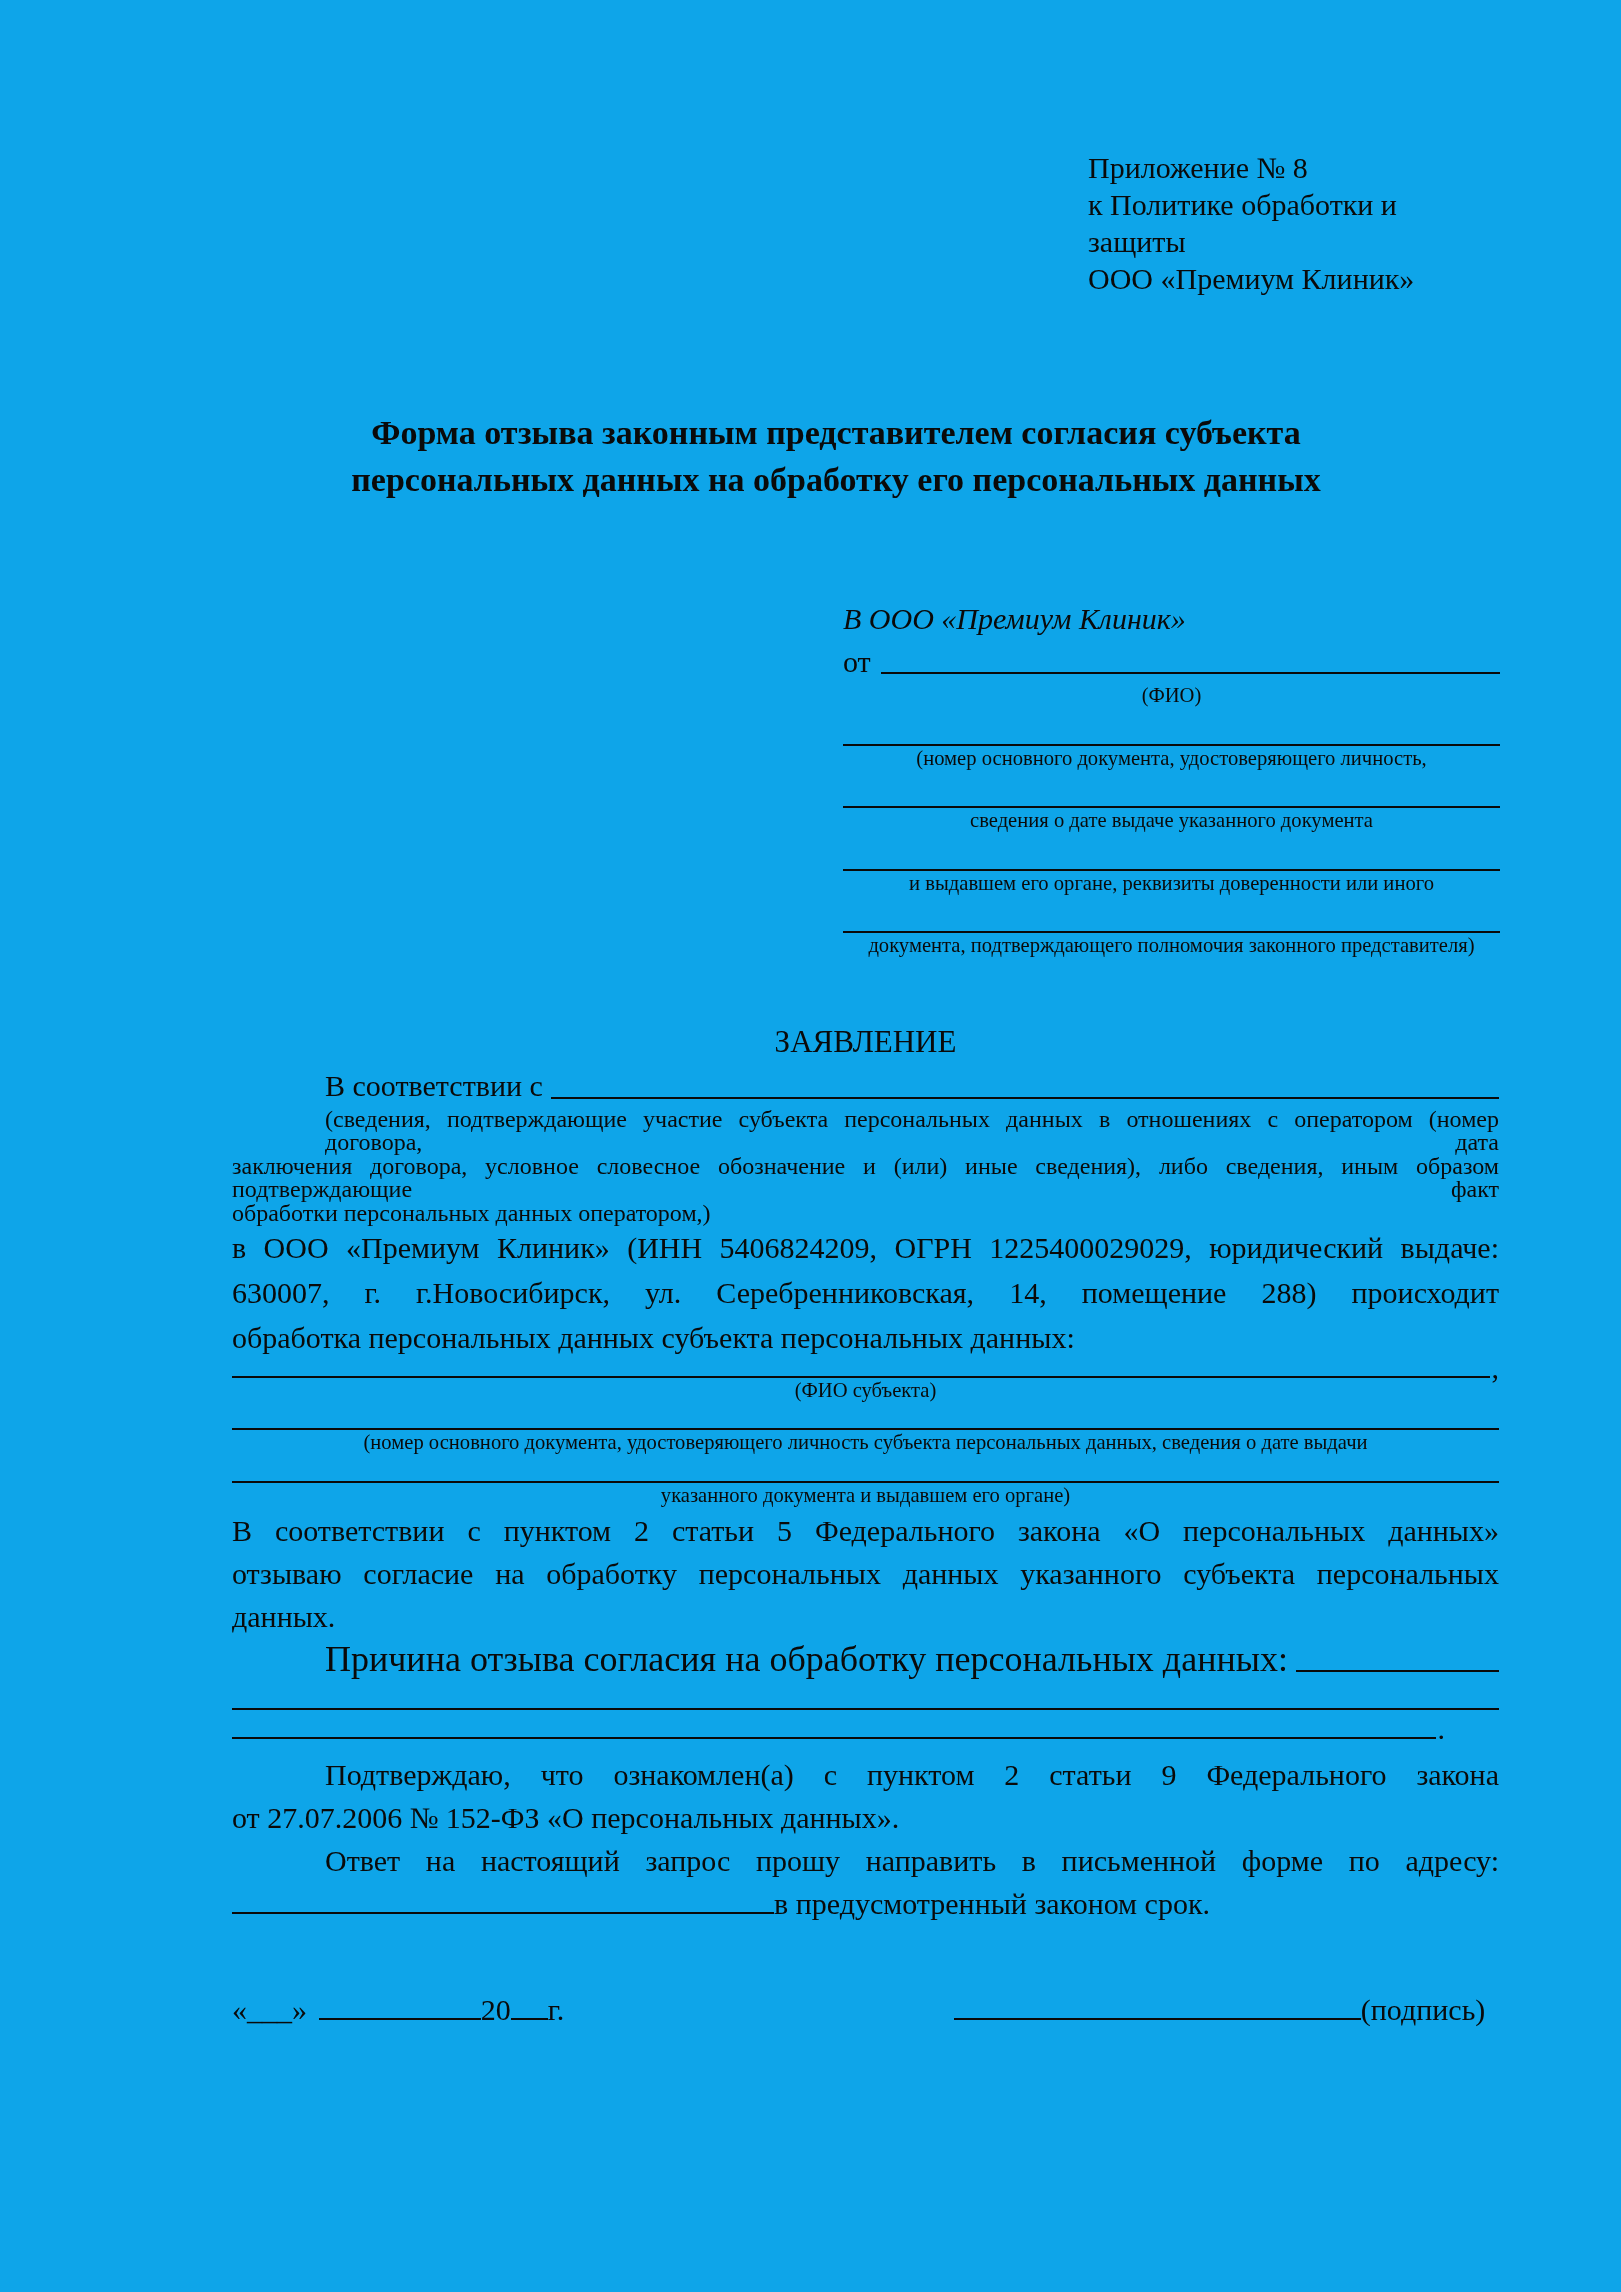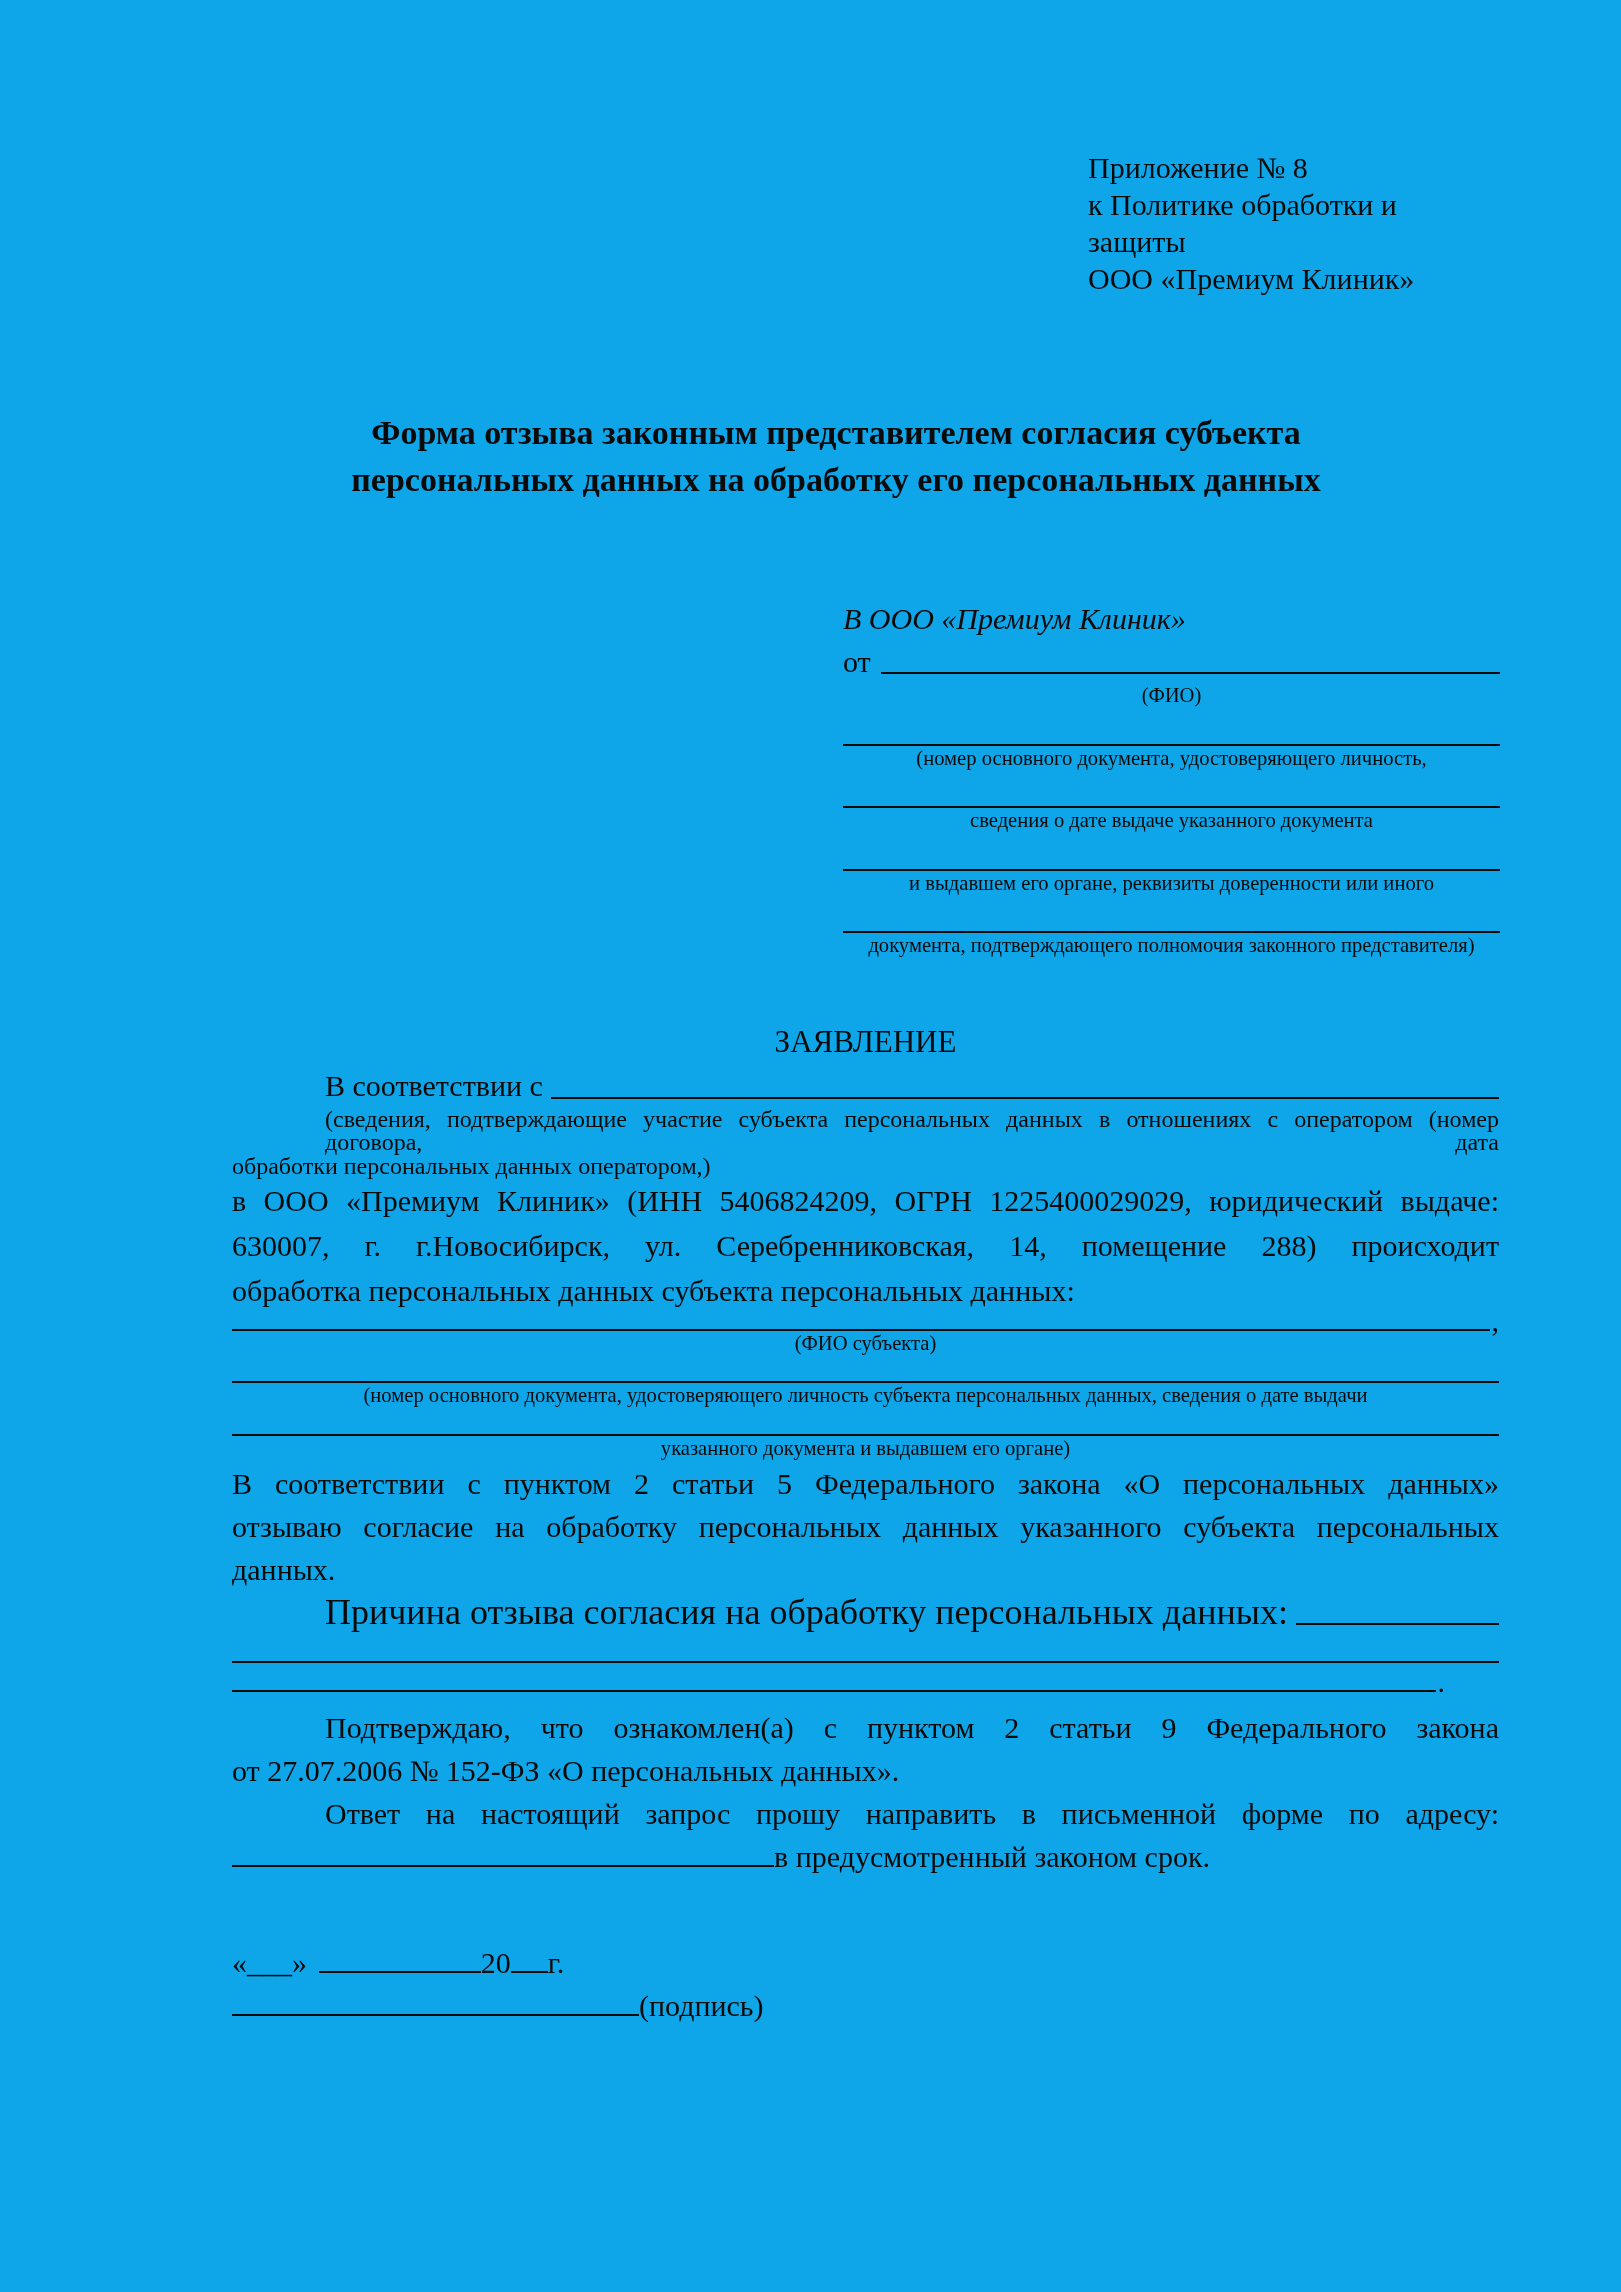--- a/index.html
+++ b/index.html
@@ -54,21 +54,21 @@
   .h-blank1 { height: 29px; }
   .h-blank2 { height: 29px; }
   .reasonrow { display: flex; font-size: 36px; line-height: 43px; }
   .reply2 { font-size: 30px; line-height: 43px; }
   .blank { display: inline-block; border-bottom: 2px solid #0a0a0a; }
   .blank3 { display: inline-block; border-bottom: 2.9px solid #0a0a0a; }
   
   .footer {
     margin-top: 63px; display: flex;
     justify-content: space-between; align-items: baseline;
-    font-size: 30px; line-height: 43px; flex-direction: column;
+    font-size: 30px; line-height: 43px;
   }
   .sig-group { margin-right: 13.7px; white-space: nowrap; }
   .date-group { white-space: nowrap; }
 </style>
 </head>
 <body>
 
 <div class="page">
 
   <div class="appendix">
@@ -102,20 +102,21 @@
   <div class="stmt-heading">ЗАЯВЛЕНИЕ</div>
 
   <div class="introrow">
     <span class="indent"></span>
     <span>В соответствии с</span>
     <span class="fill"></span>
   </div>
 
   <div class="note">
     <div class="jl first">(сведения, подтверждающие участие субъекта персональных данных в отношениях с оператором (номер договора, дата</div>
+    <div class="jl">заключения договора, условное словесное обозначение и (или) иные сведения), либо сведения, иным образом подтверждающие факт</div>
     <div>обработки персональных данных оператором,)</div>
   </div>
 
   <div class="p31">
     <div class="jl">в ООО «Премиум Клиник» (ИНН 5406824209, ОГРН 1225400029029, юридический выдаче:</div>
     <div class="jl">630007, г. г.Новосибирск, ул. Серебренниковская, 14, помещение 288) происходит</div>
     <div>обработка персональных данных субъекта персональных данных:</div>
   </div>
 
   <div class="rulerow h-fio">

